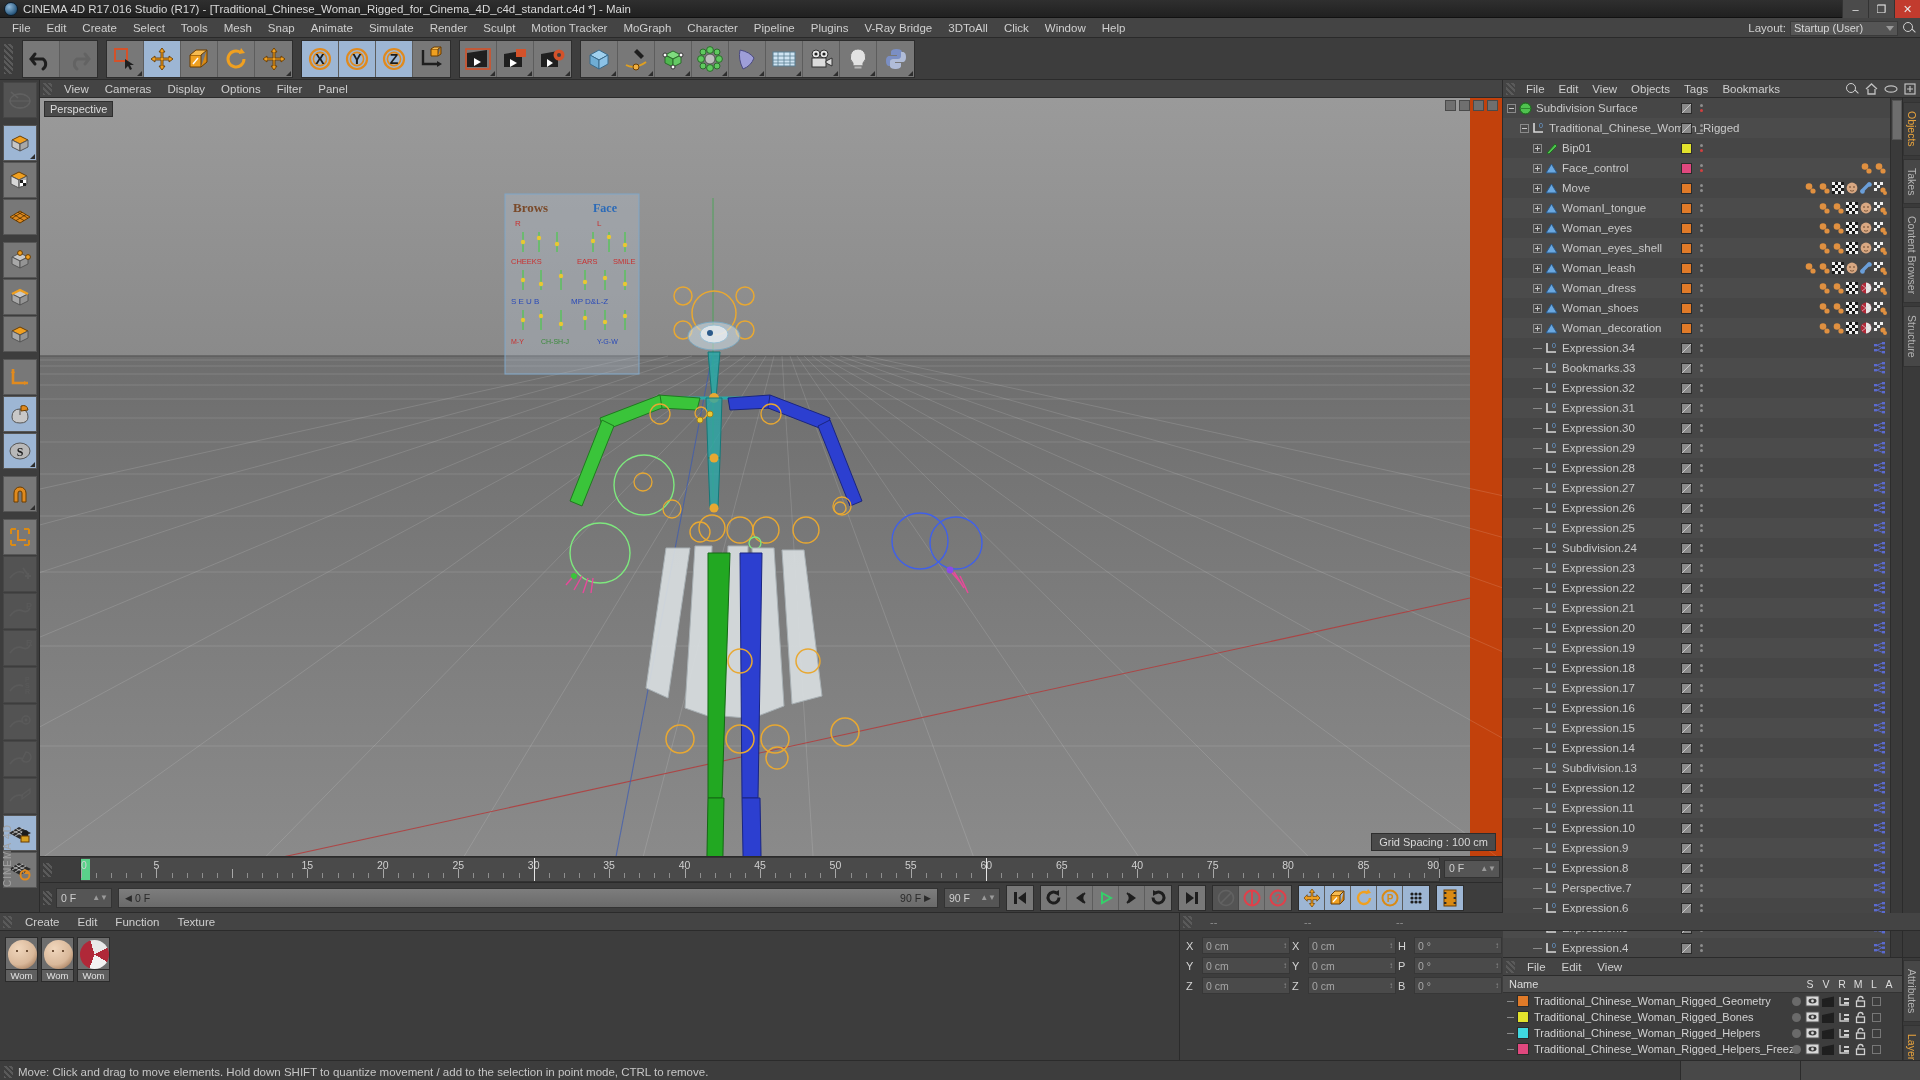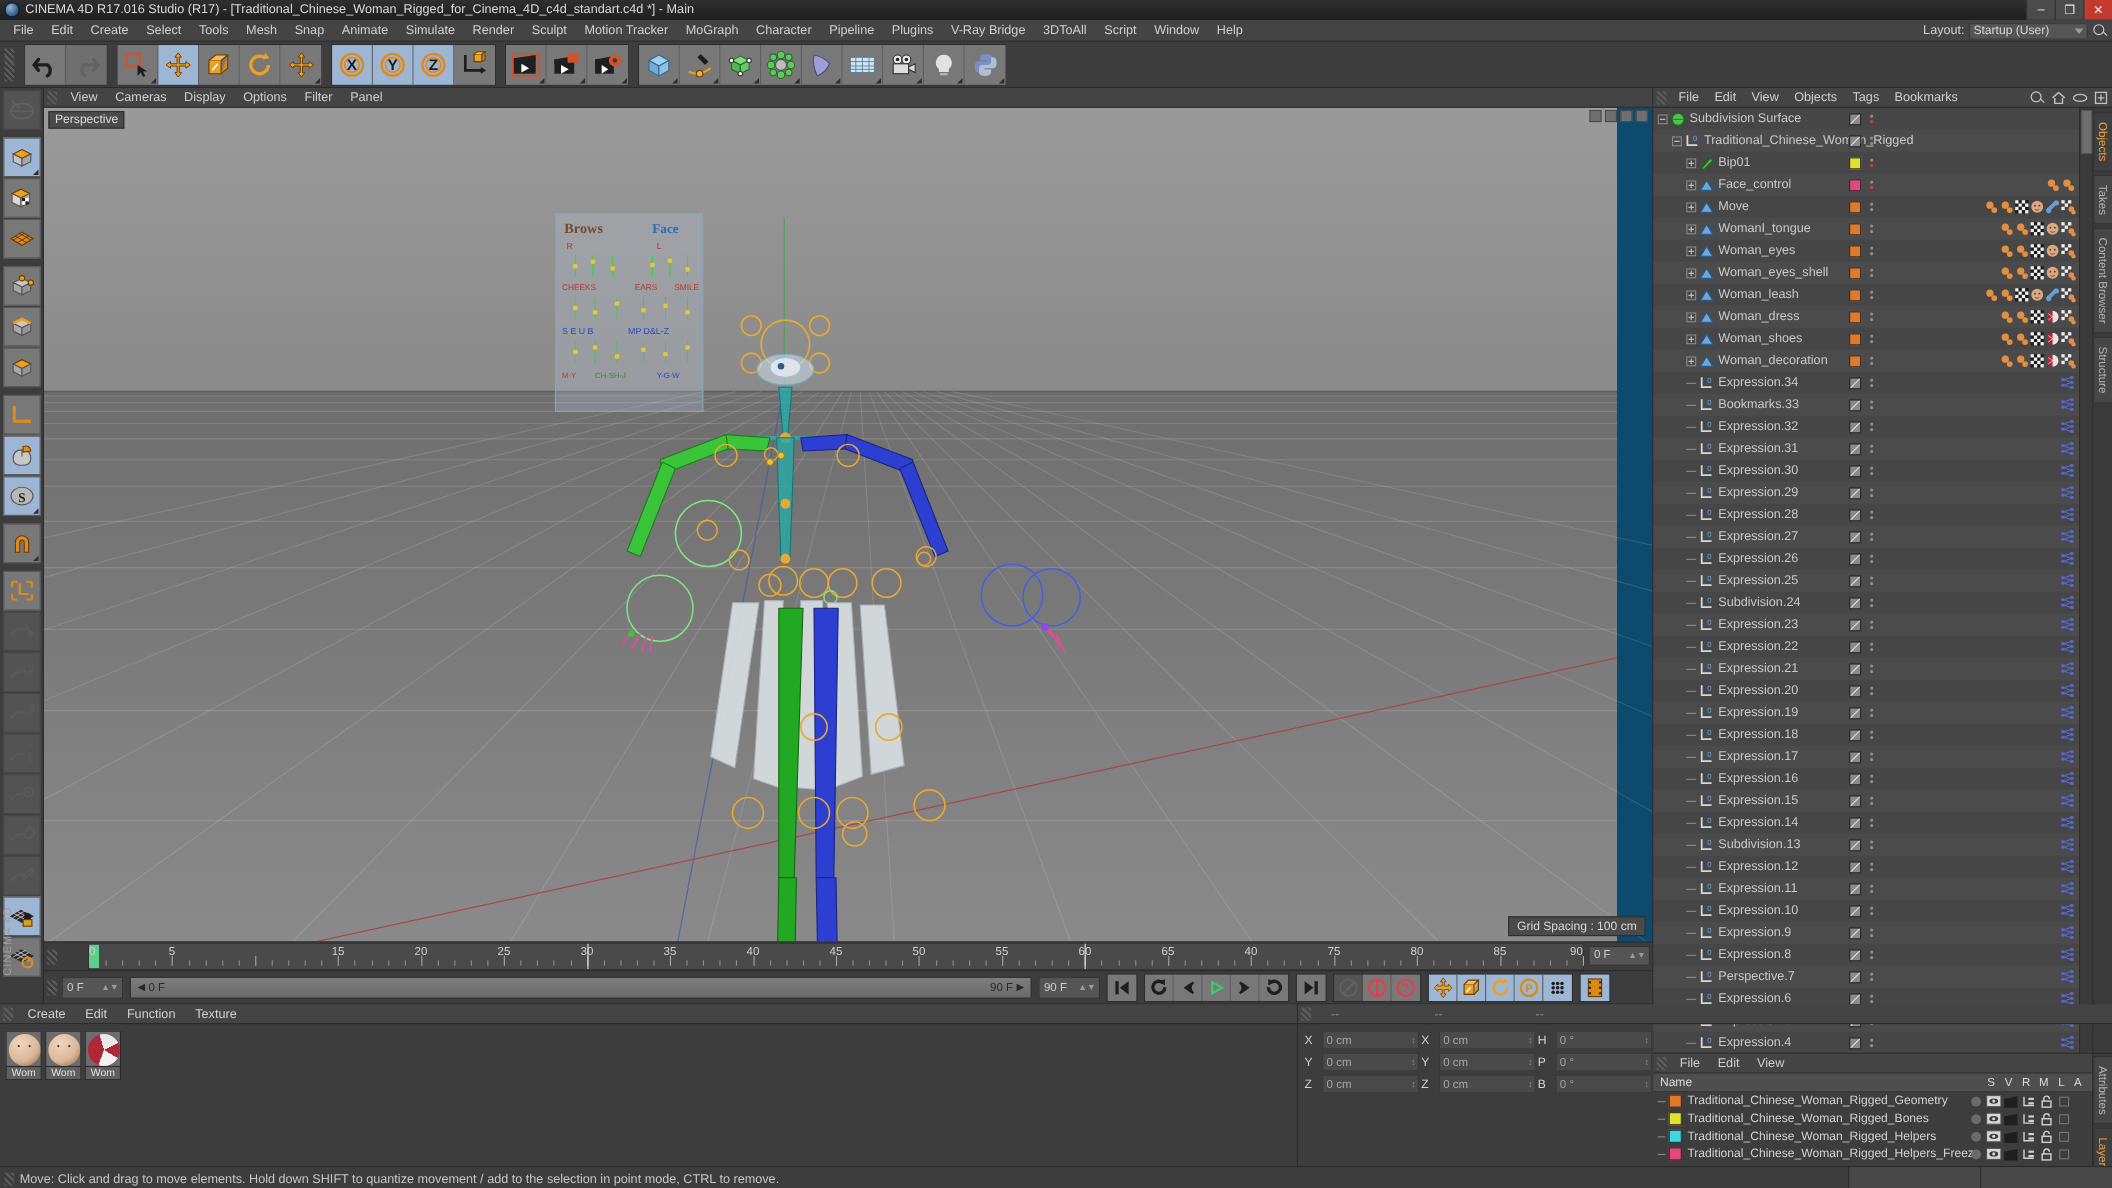--- a/index.html
+++ b/index.html
@@ -63,21 +63,21 @@
     writing-mode:vertical-rl;transform:rotate(180deg);text-align:center;
     font-size:10px;color:#a0a0a0;letter-spacing:1px;}
 
   
   #viewportwrap{flex:1;display:flex;flex-direction:column;background:#3d3d3d;}
   #vpmenu{height:18px;background:#444;display:flex;align-items:center;padding-left:16px;
     position:relative;border-bottom:1px solid #2b2b2b;}
   #vpmenu .vgrip{position:absolute;left:3px;top:3px;width:9px;height:12px;
     background:repeating-linear-gradient(45deg,#5a5a5a 0 2px,transparent 2px 4px);}
   #vpmenu .mi{padding:0 8px;font-size:11.5px;color:#cfcfcf;line-height:18px;}
-  #viewport{flex:1;position:relative;overflow:hidden;background:#0c4a6e;text-align:center;}
+  #viewport{flex:1;position:relative;overflow:hidden;background:#c2410c;text-align:center;}
   #vplabel{position:absolute;left:4px;top:3px;background:#4a4a4a;color:#ddd;
     font-size:11px;padding:1px 5px;border:1px solid #2e2e2e;z-index:9;}
   #gridlabel{position:absolute;right:6px;bottom:5px;background:#4a4a4a;color:#d8d8d8;
     font-size:11px;padding:2px 7px;border:1px solid #2e2e2e;z-index:9;}
   #vpnav{position:absolute;right:4px;top:2px;display:flex;gap:3px;z-index:9;}
   #vpnav .nb{width:11px;height:11px;background:#6f6f6f;border:1px solid #4a4a4a;}
 
   
   #timeline{height:26px;background:#3d3d3d;position:relative;border-top:1px solid #2b2b2b;}
   #tlgrip{position:absolute;left:3px;top:6px;width:9px;height:14px;
@@ -230,21 +230,21 @@
   <div class="mi">Simulate</div>
   <div class="mi">Render</div>
   <div class="mi">Sculpt</div>
   <div class="mi">Motion Tracker</div>
   <div class="mi">MoGraph</div>
   <div class="mi">Character</div>
   <div class="mi">Pipeline</div>
   <div class="mi">Plugins</div>
   <div class="mi">V-Ray Bridge</div>
   <div class="mi">3DToAll</div>
-  <div class="mi">Script</div>
+  <div class="mi">Click</div>
   <div class="mi">Window</div>
   <div class="mi">Help</div>
 
   <div id="layoutbox">
     <div class="lbl">Layout:</div>
     <div class="combo">
       <span>Startup (User)</span>
       <span class="arrow"></span>
     </div>
     <div class="magn"></div>

